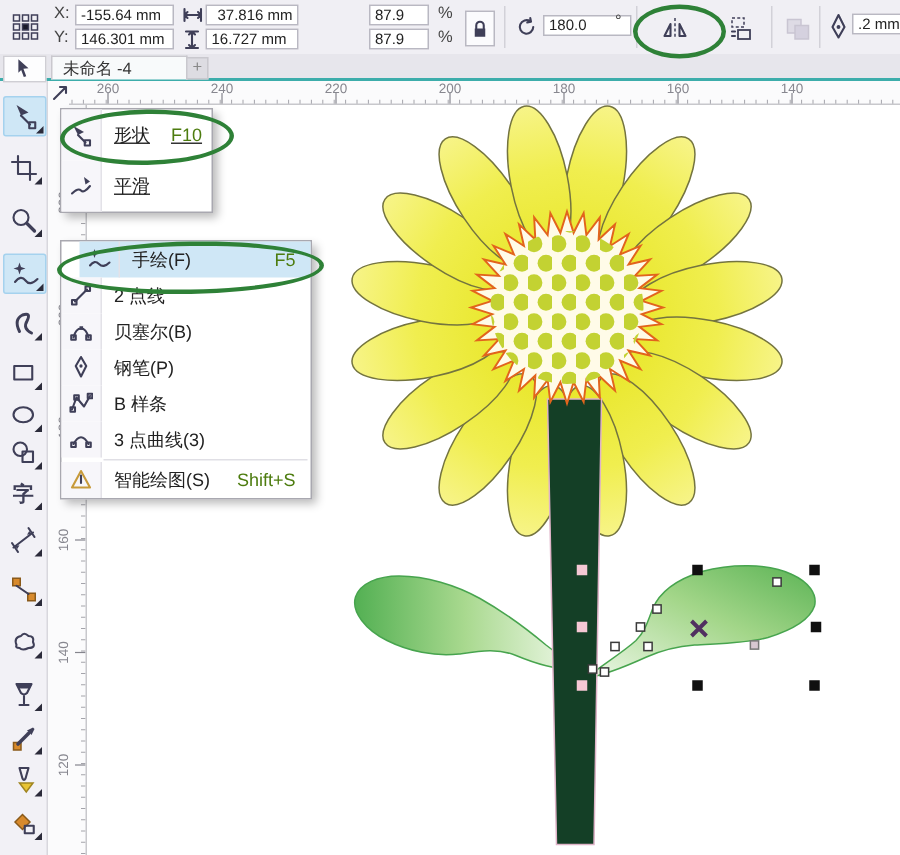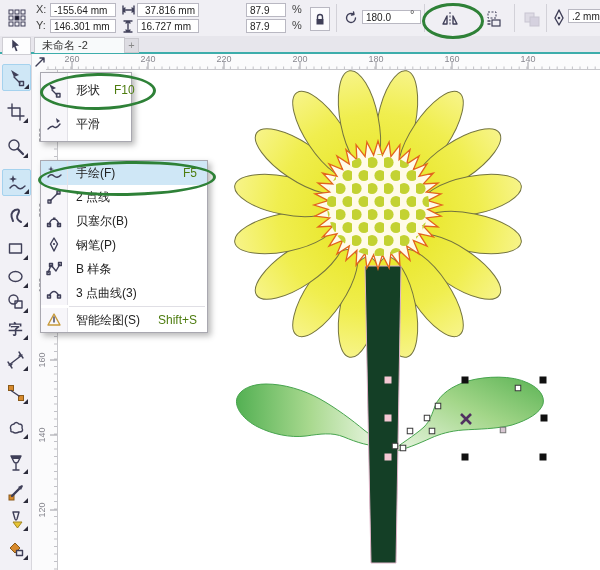--- a/index.html
+++ b/index.html
@@ -47,26 +47,26 @@
   
   .canvas{position:absolute;left:58px;top:70px;width:542px;height:500px;background:#fff;z-index:1;}
   #art{position:absolute;left:0;top:0;z-index:2;pointer-events:none;}
   .petal{fill:url(#pg);stroke:var(--petal-outline);stroke-width:1;}
   
   .menu{position:absolute;background:#fff;border:1px solid #a9a8b0;z-index:10;
         box-shadow:3px 3px 6px rgba(0,0,0,.28);box-sizing:border-box;}
   .mrow{display:flex;align-items:center;font-size:12px;color:#222;}
   .mi{width:26px;align-self:stretch;display:flex;align-items:center;justify-content:center;
       background:#f7f6fa;border-right:1px solid #e3e2e8;flex:none;}
-  .mrow.sel{background:var(--menu-highlight);}
+  .mrow.sel{background:var(--menu-highlight);margin-left:12px;}
   .mrow.sel .mi{background:transparent;}
   .mlabel{padding-left:8px;white-space:nowrap;}
   .mshort{margin-left:auto;padding-right:10px;color:#4d7c0f;white-space:nowrap;}
   .msep{height:1px;background:#e0dfe5;margin:1px 2px 1px 28px;}
-  #menu1{left:40px;top:72px;width:92px;}
+  #menu1{left:40px;top:72px;width:102px;text-decoration:underline;}
   #menu1 .mrow{height:34px;}
   #menu2{left:40px;top:160px;width:168px;}
   #menu2 .mrow{height:24px;}
   
   .ann{position:absolute;border:3px solid var(--annotation);border-radius:50%;z-index:11;
        pointer-events:none;background:transparent;}
   #ann1{left:422px;top:3px;width:56px;height:30px;}
   #ann2{left:40px;top:73px;width:110px;height:31px;transform:rotate(-1deg);}
   #ann3{left:38px;top:161px;width:172px;height:29px;transform:rotate(-1deg);}
 </style>
@@ -164,21 +164,21 @@
     <svg width="14" height="18" viewBox="0 0 14 18">
         <path class="st" d="M7,1 L11,9 L7,16 L3,9 Z"></path>
         <circle class="fl" cx="7" cy="9" r="1.3"></circle>
       </svg>
   </div>
   <input class="fld" style="position: absolute; left: 568px; top: 9px; width: 40px;" readonly="" value=".2 mm">
 </div>
 
 <div class="tabbar">
   <div class="doctab">
-    <span>未命名 -2</span>
+    <span>未命名 -4</span>
   </div>
   <div class="plus">+</div>
 </div>
 <div class="pickbox" style="top:37px;z-index:7;">
   <svg width="16" height="15" viewBox="0 0 20 20" style="margin:0 0 0 5px;">
     <path class="fl" d="M5,2 L14,10 L9.5,10.5 L12,17 L9.8,17.8 L7.5,11.5 L5,14 Z"></path>
   </svg>
 </div>
 
 <div class="corner">

